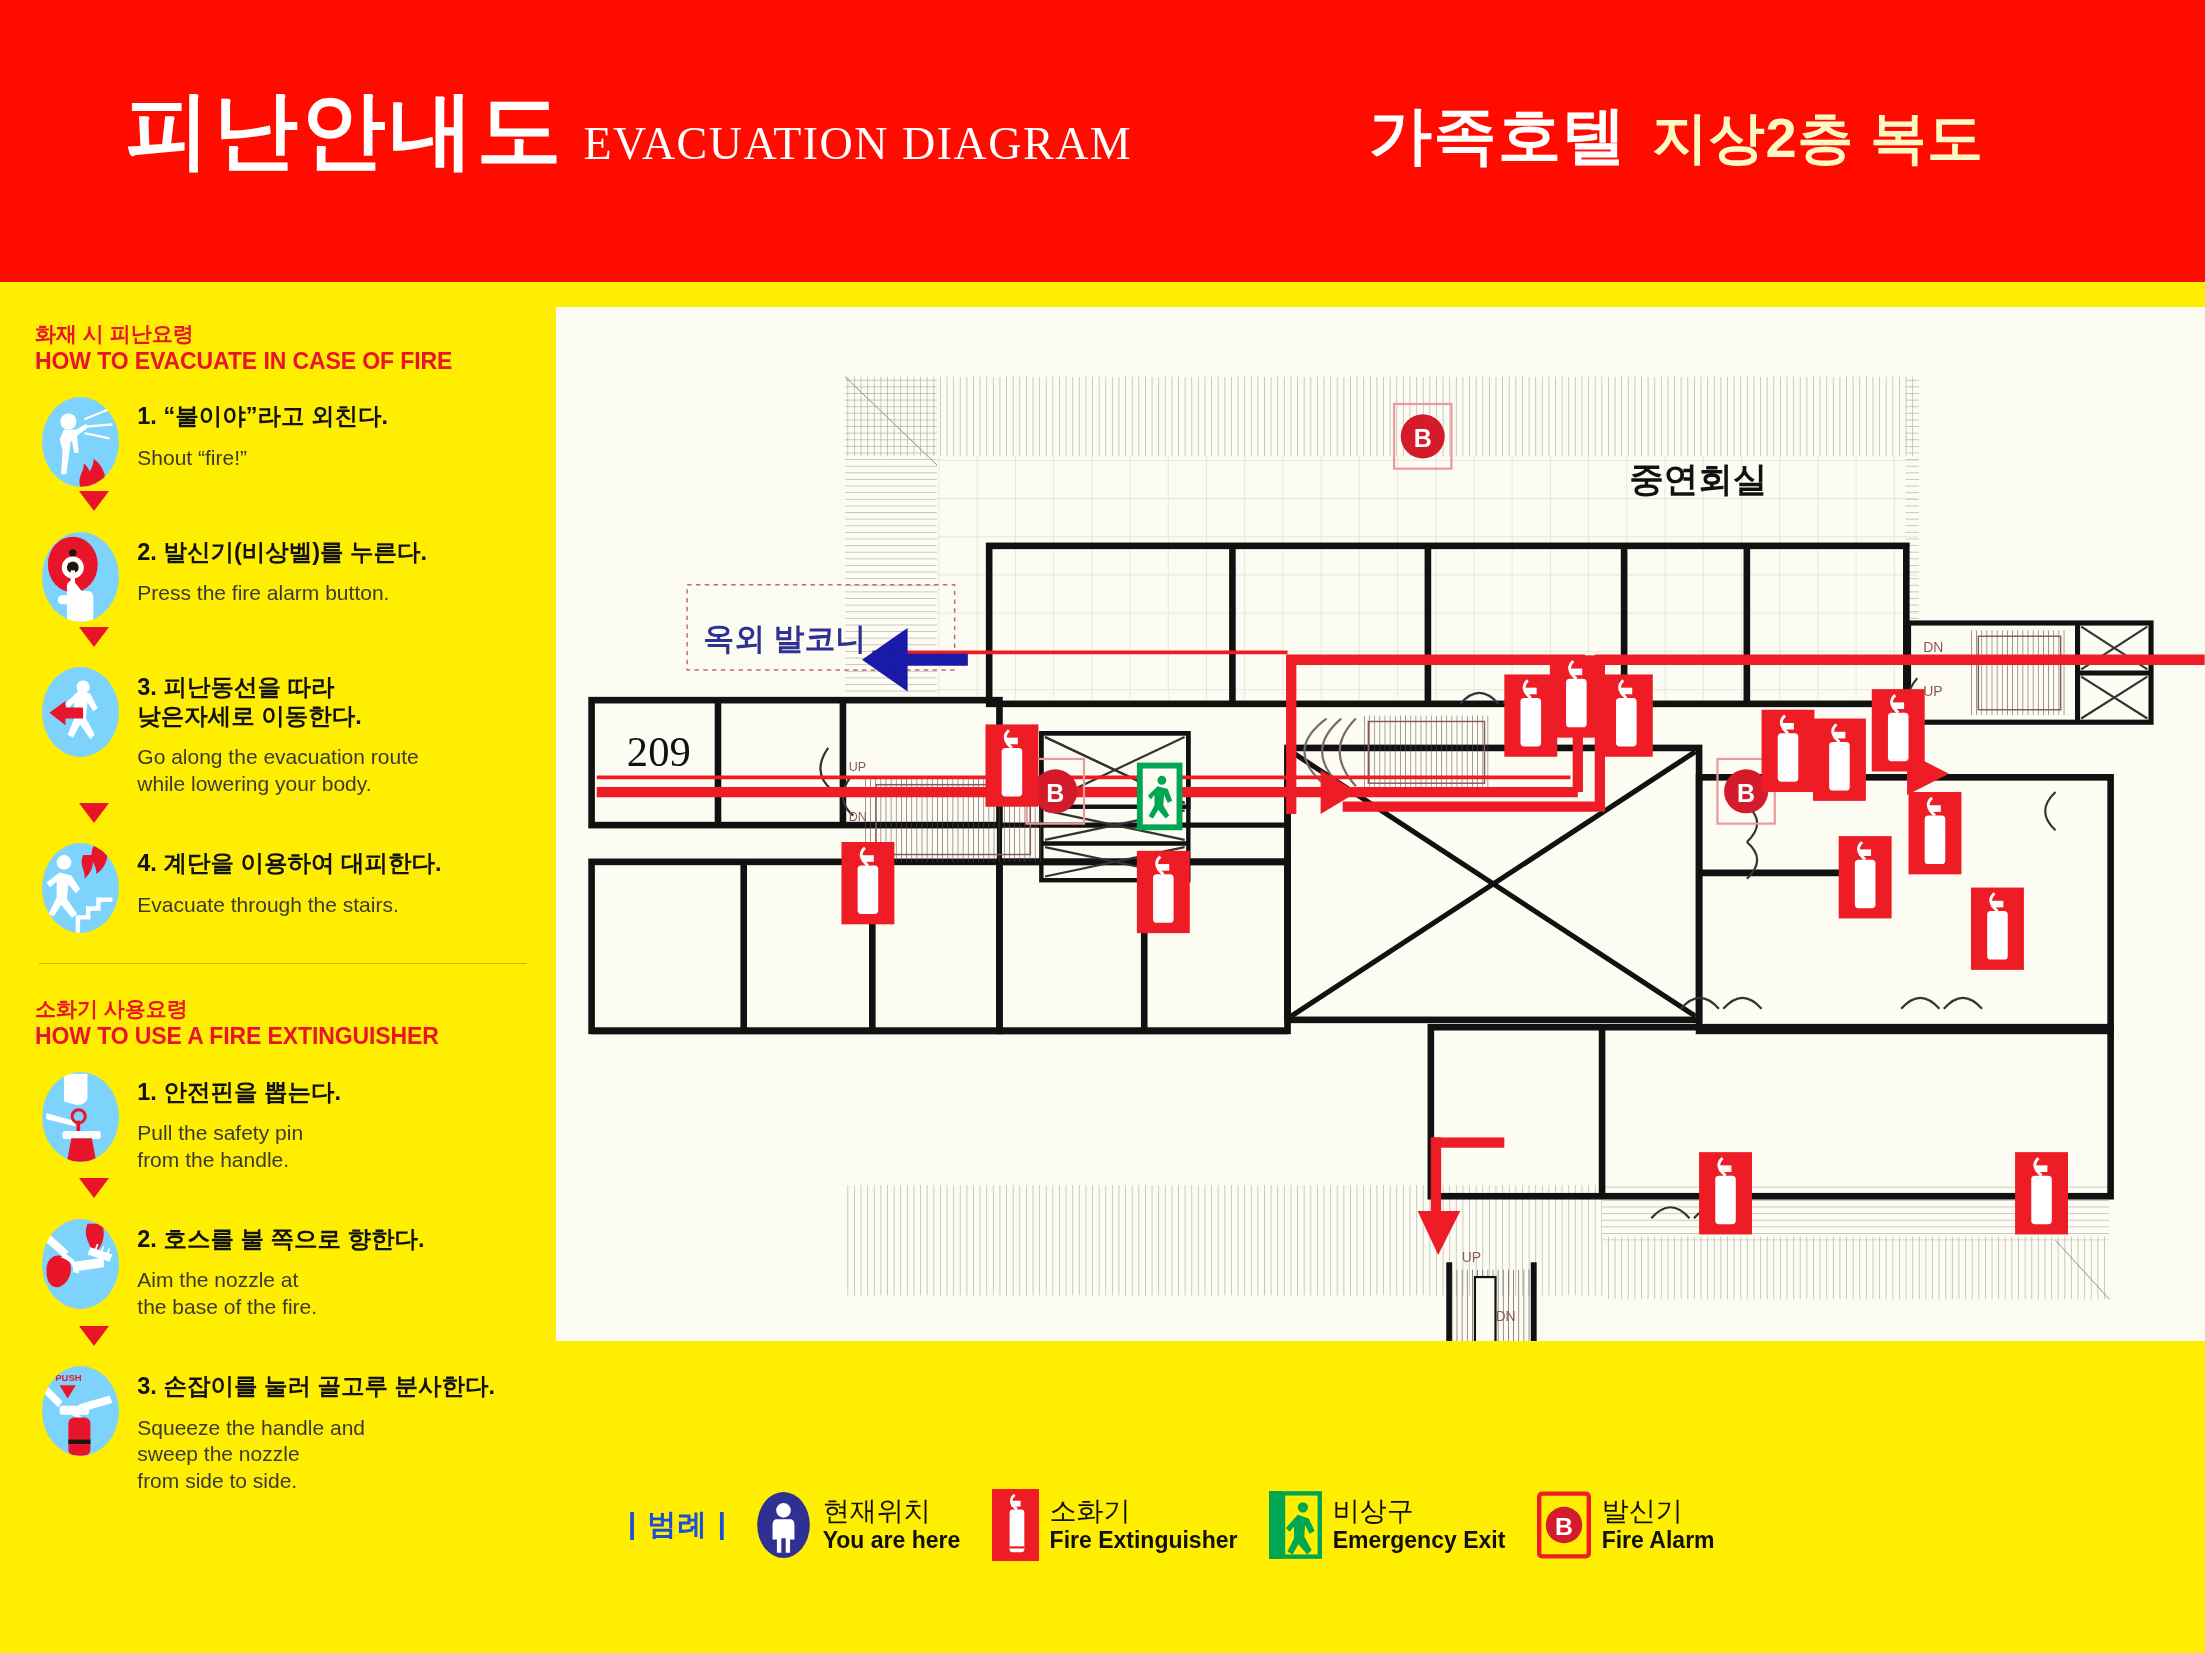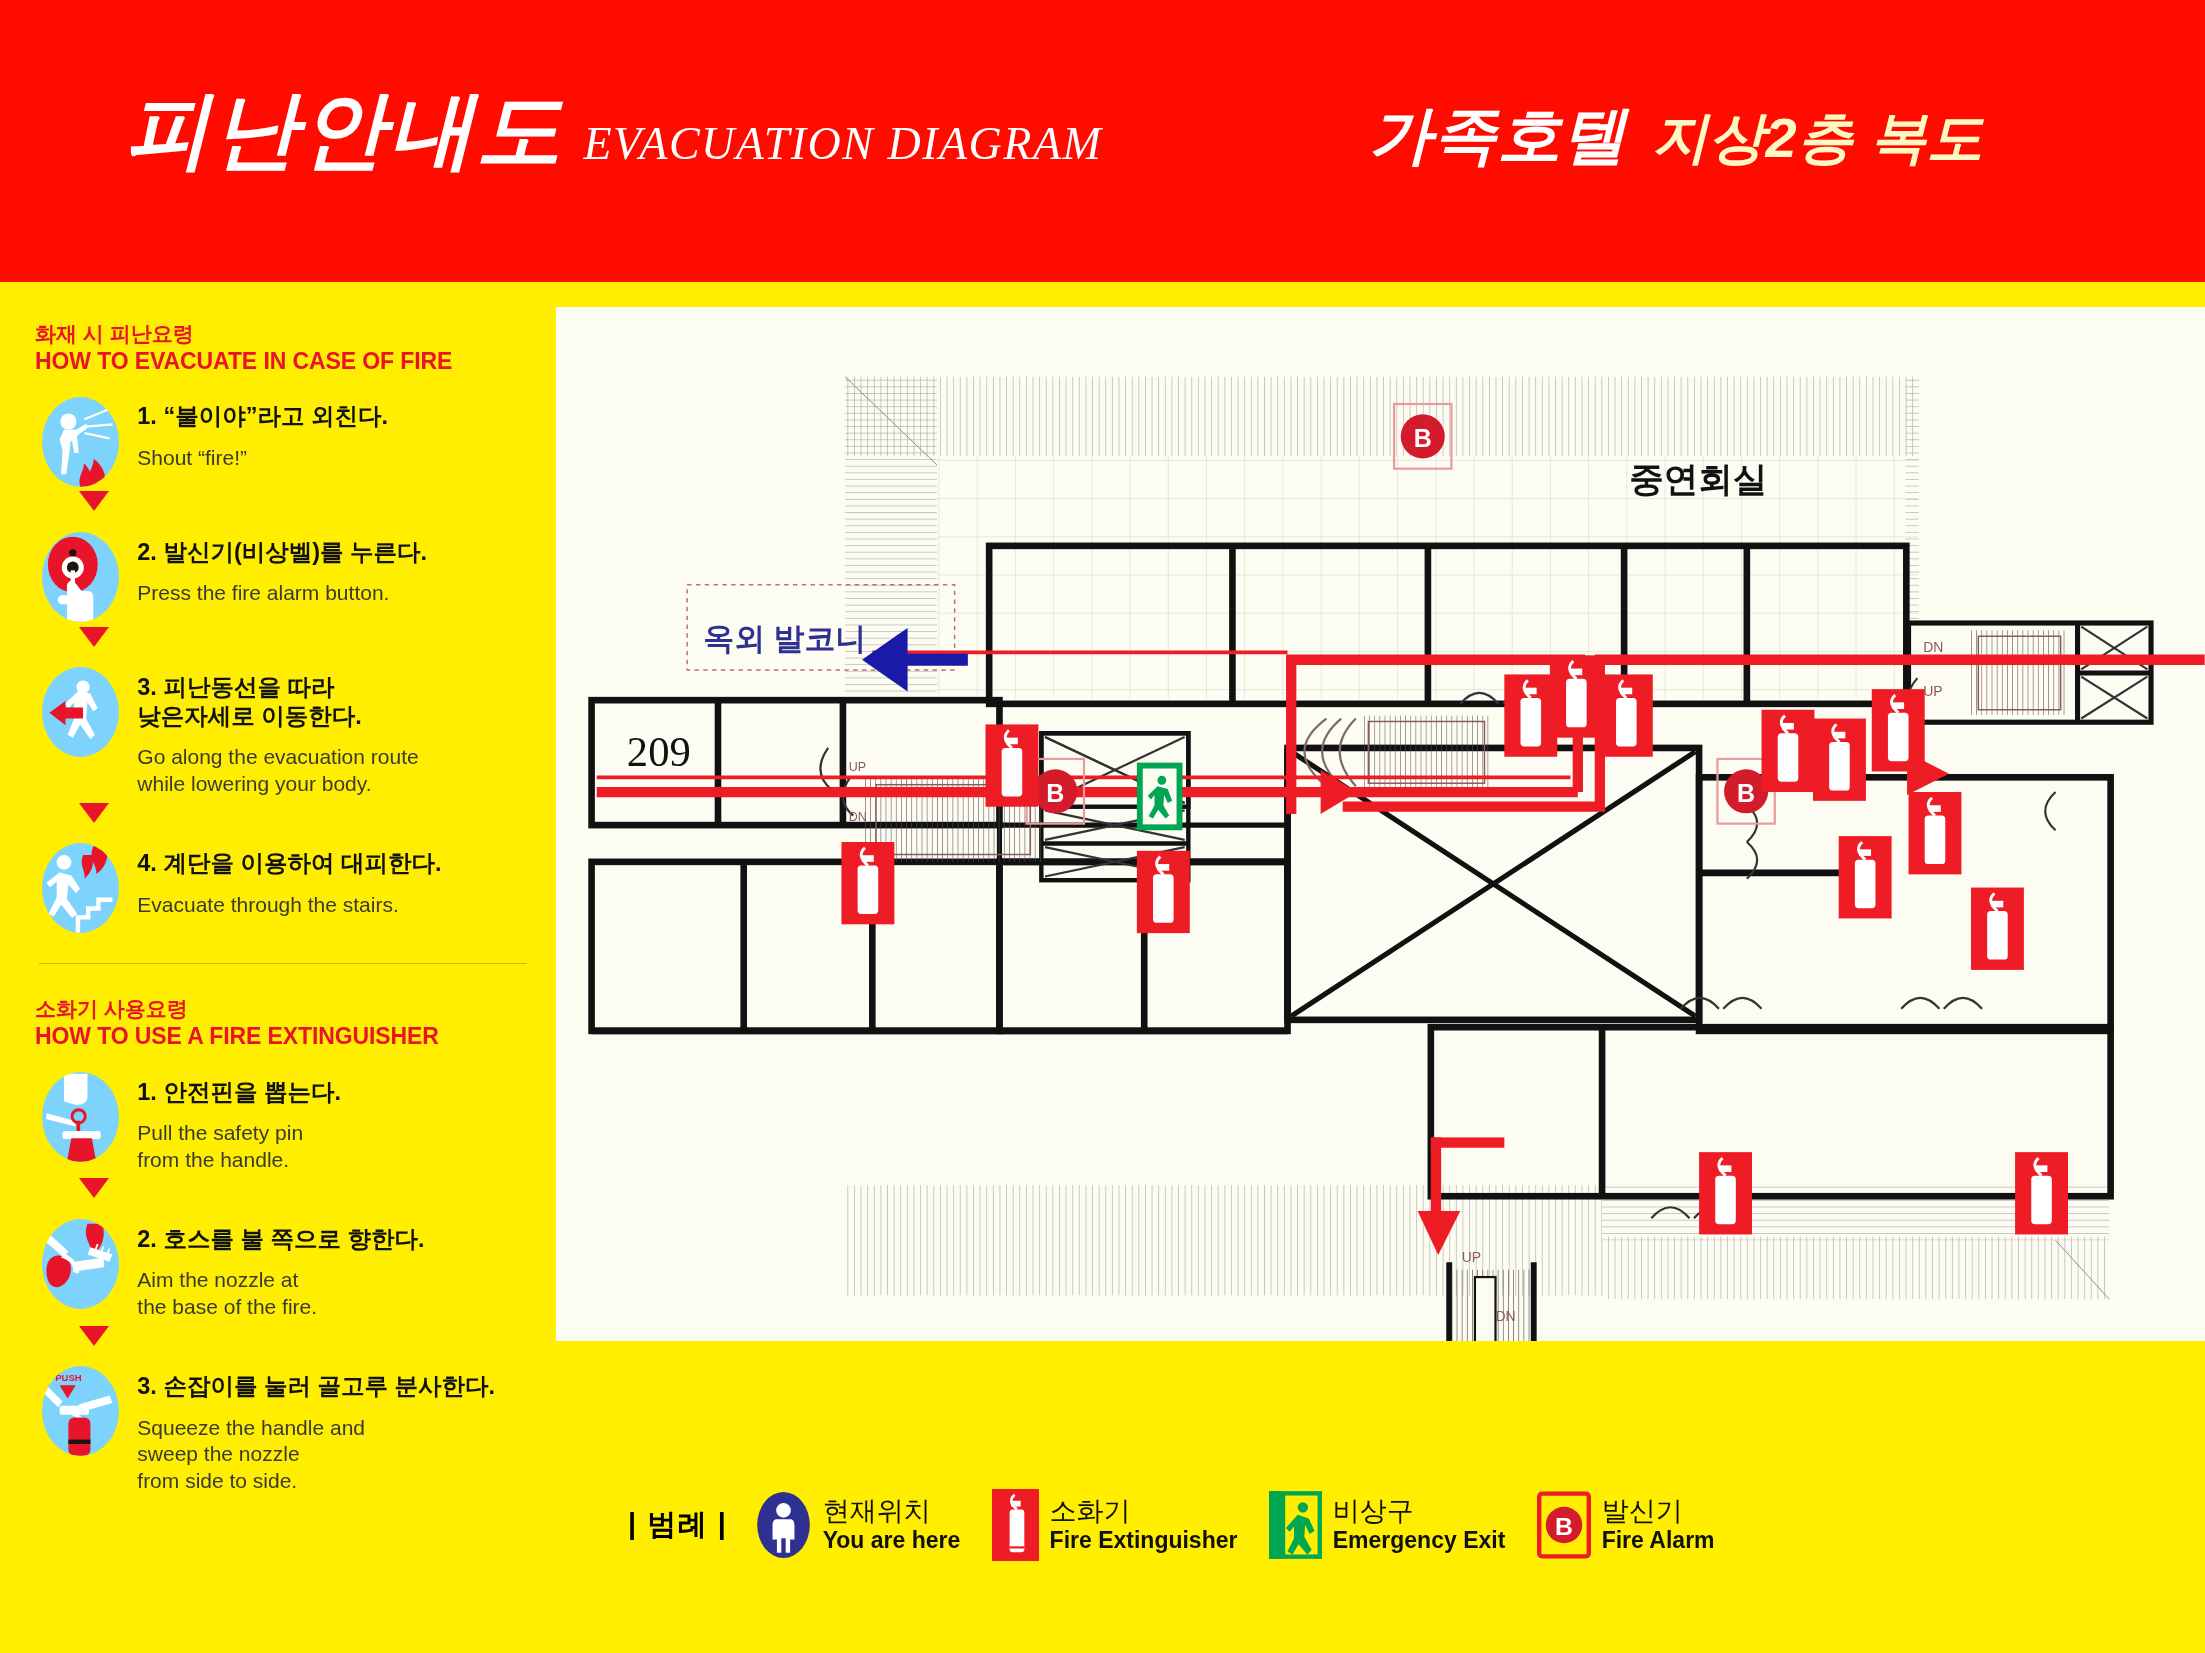--- a/index.html
+++ b/index.html
@@ -8,21 +8,20 @@
     font-family:"Liberation Sans", sans-serif;
     background:#FFEE00;
     position:relative;
     overflow:hidden;
   }
 
   
   #header {
     position:absolute; left:0; top:0; width:2205px; height:282px;
     background:#FF0B00;
-    font-style:italic;
   }
   #title-group {
     position:absolute; left:125px; top:88px;
     display:flex; align-items:baseline; gap:19px;
   }
   .title-ko {
     color:#ffffff; font-size:85px; font-weight:700;
     letter-spacing:2.9px; line-height:1;
     font-family:"Liberation Serif", serif;
   }
@@ -78,21 +77,21 @@
   
   #legend {
     position:absolute; left:556px; top:1342px; width:1649px; height:312px;
     background:#FFEE00;
   }
   #legend-inner {
     position:absolute; left:72px; top:147px;
     display:flex; align-items:center;
   }
   .legend-title {
-    font-size:29px; font-weight:700; color:#000000; letter-spacing:1.5px;
+    font-size:29px; font-weight:700; color:#1d4ed8; letter-spacing:1.5px;
     margin-right:28px; white-space:nowrap;
   }
   .legend-item { display:flex; align-items:center; margin-right:32px; }
   .legend-ico { flex:0 0 auto; margin-right:10.3px; }
   .legend-labels { line-height:1.1; }
   .legend-ko { font-size:27px; color:#111; font-weight:400; white-space:nowrap; }
   .legend-en { font-size:23px; color:#111; font-weight:700; white-space:nowrap; margin-top:1.5px; }
 
   svg { display:block; }
 </style>

